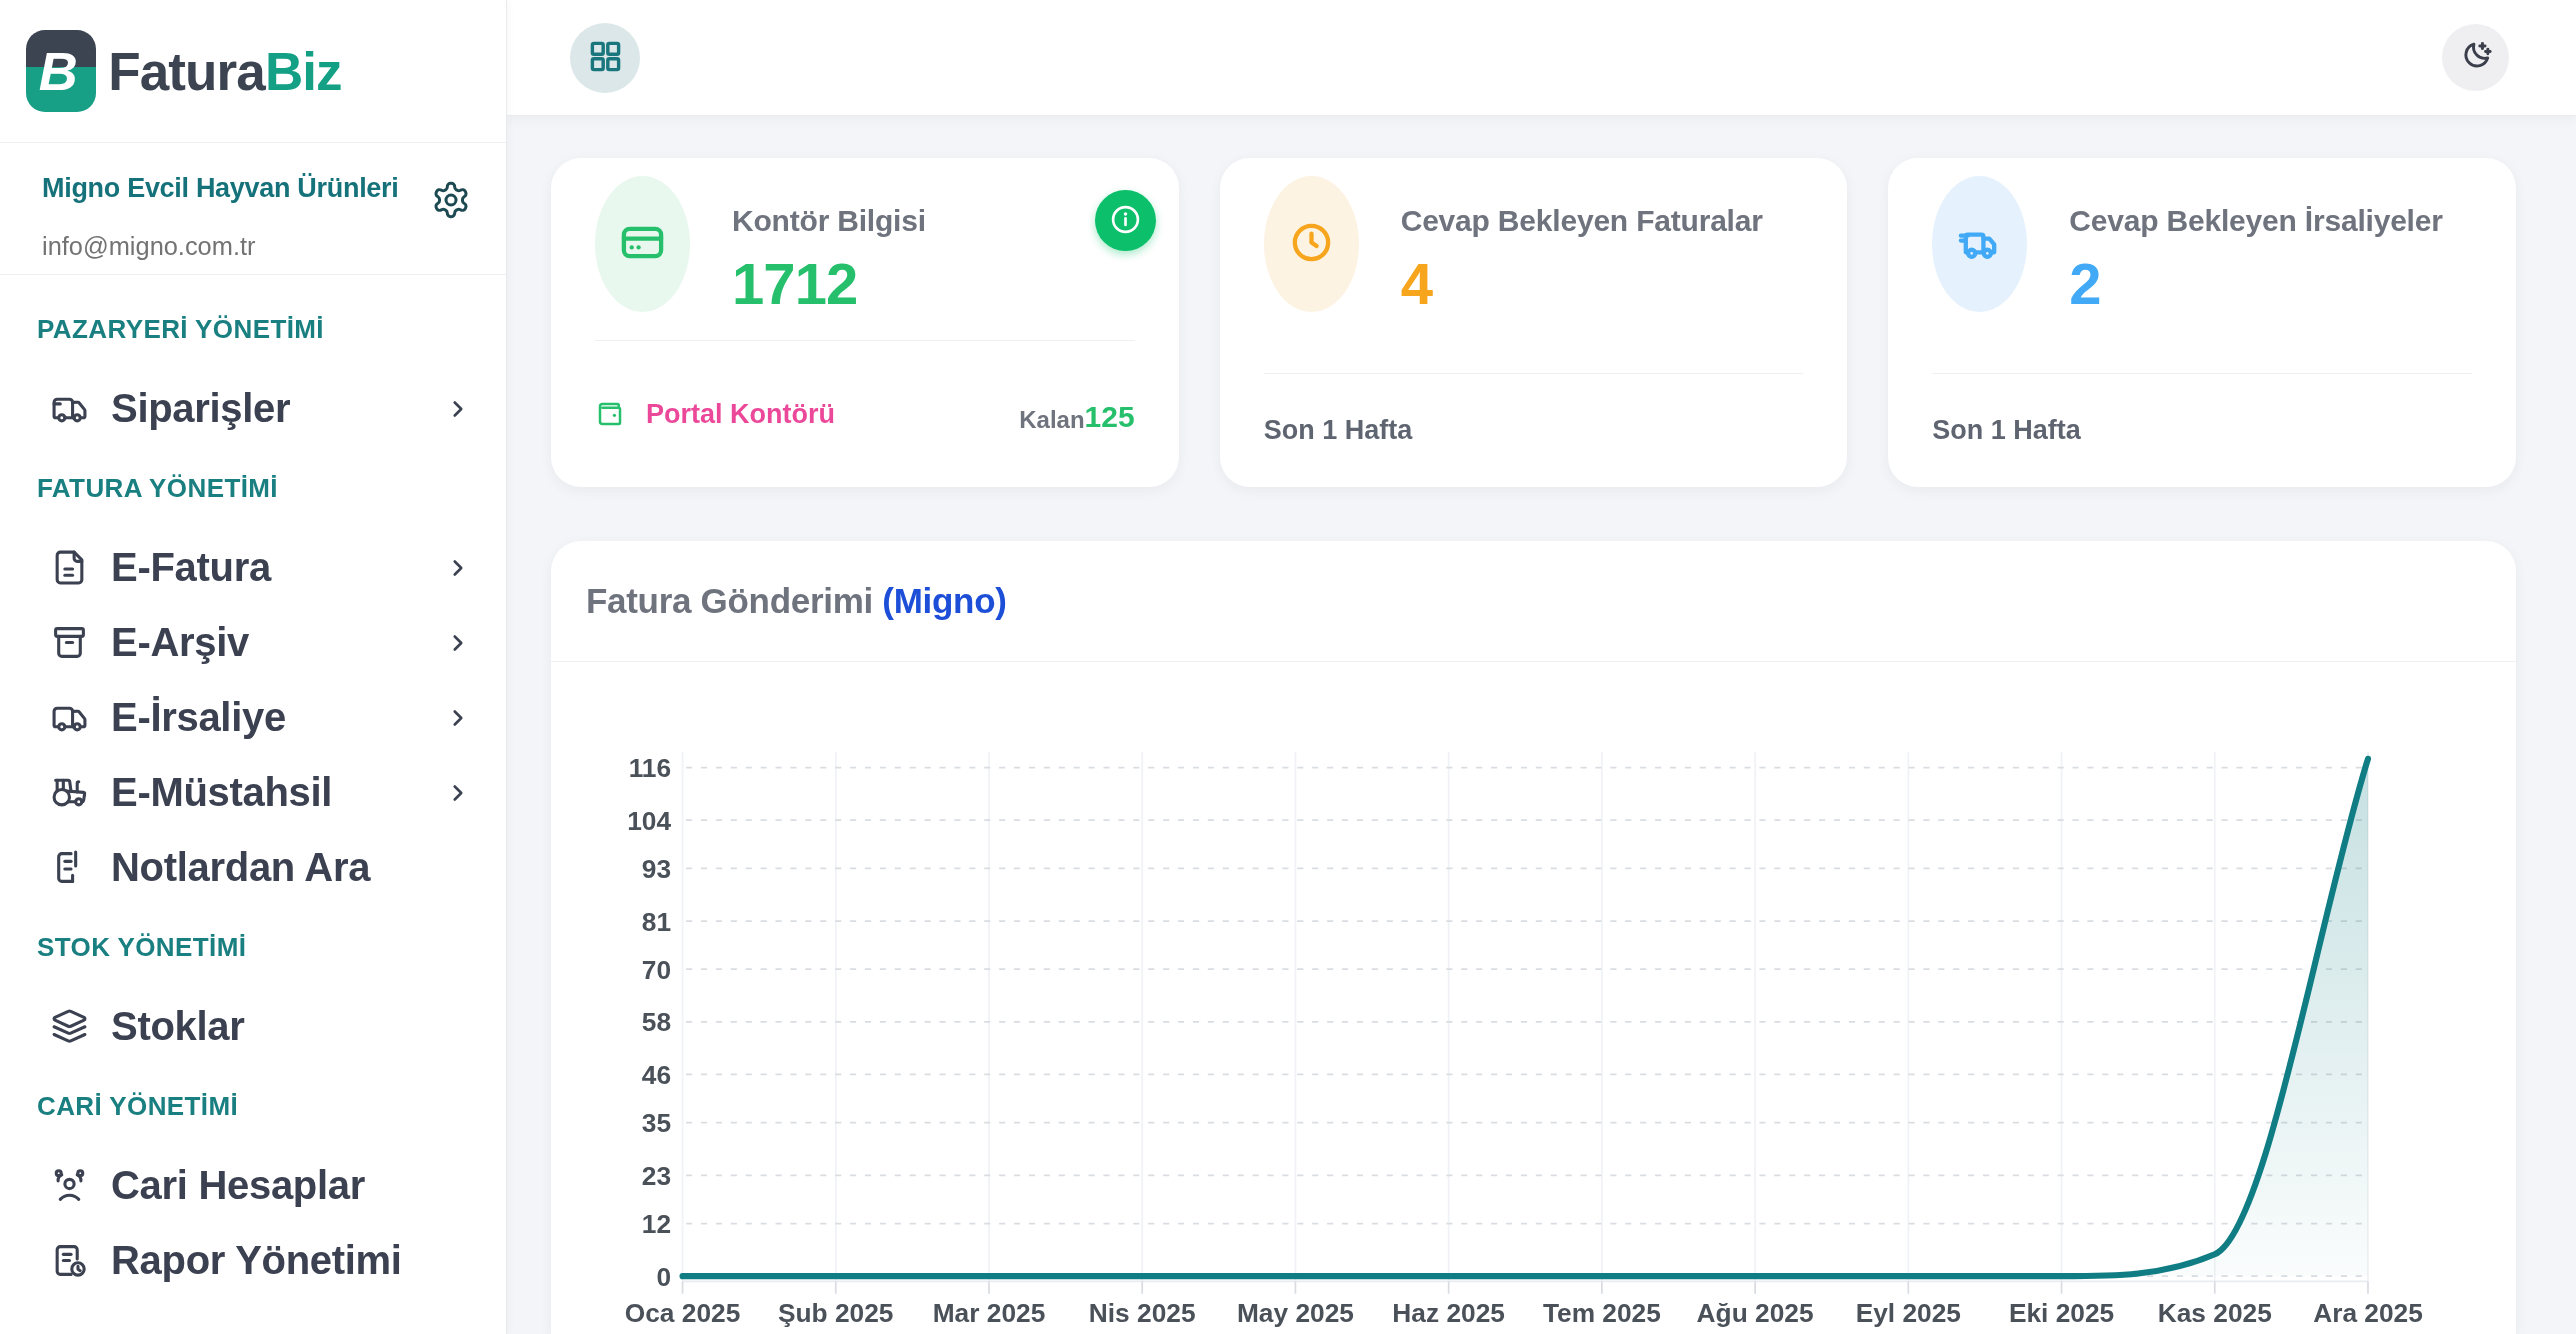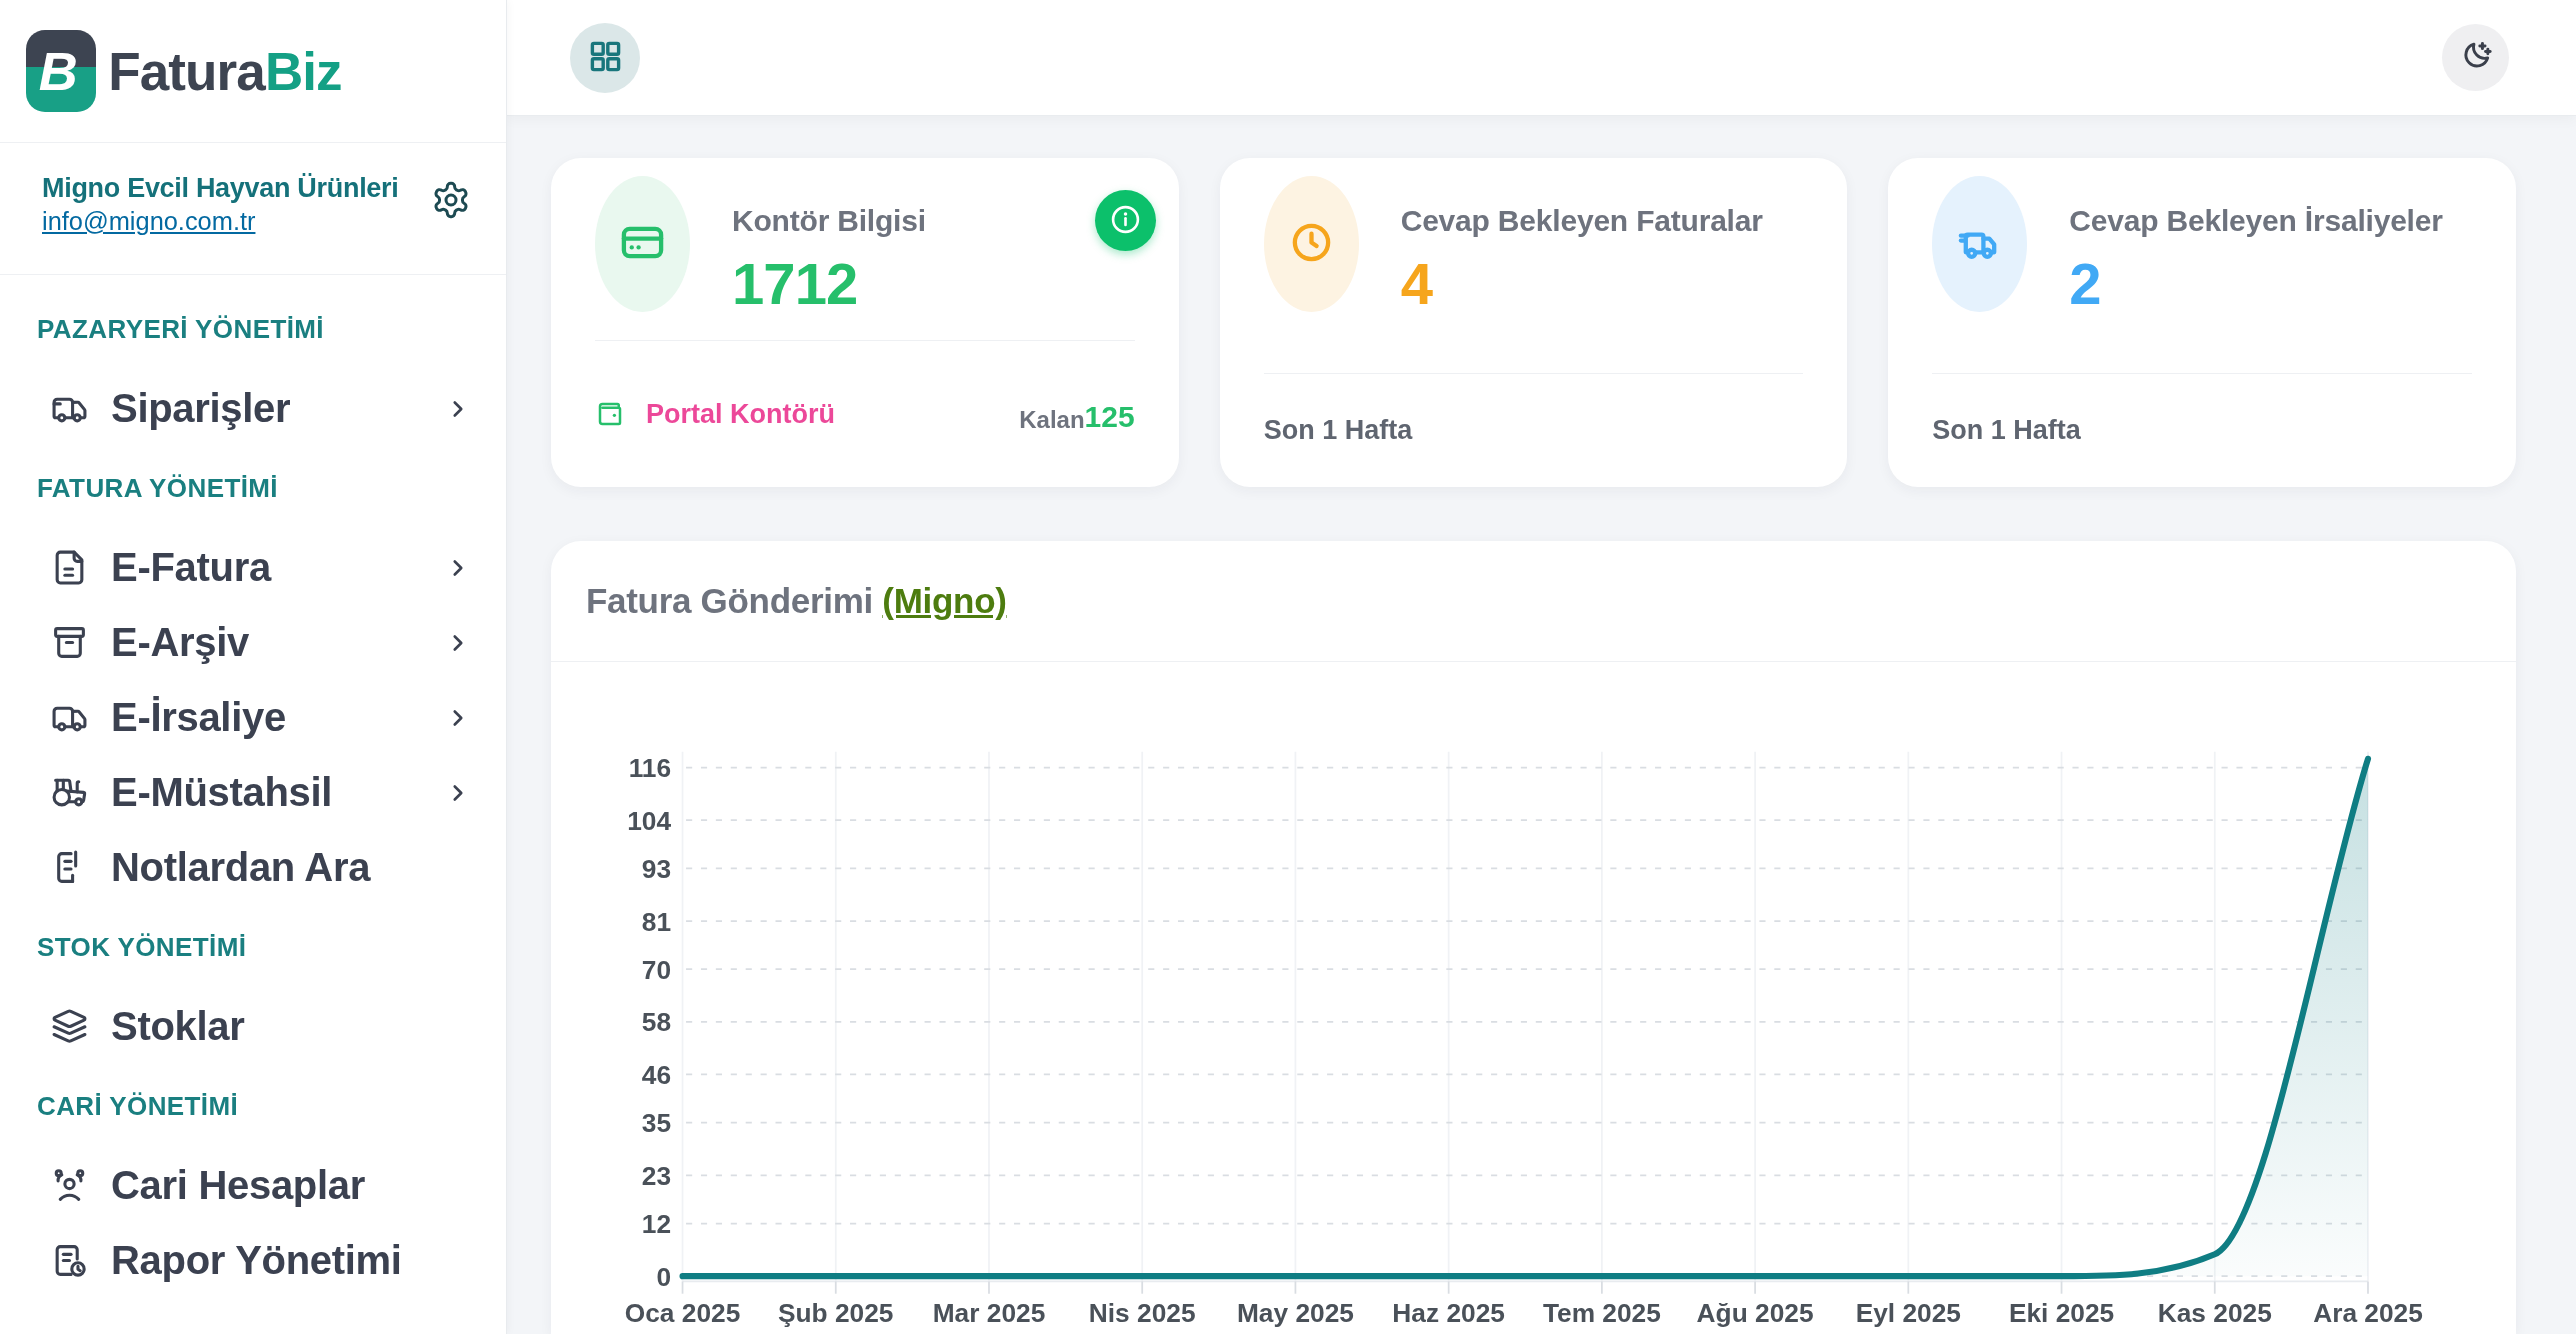--- a/index.html
+++ b/index.html
@@ -20,21 +20,21 @@
   .logo-mark .half-top { position:absolute; inset:0 0 55% 0; background:#3d4451; }
   .logo-mark .half-bot { position:absolute; inset:45% 0 0 0; background:#18a086; }
   .logo-mark .glyph {
     position:absolute; inset:0; display:flex; align-items:center; justify-content:center;
     color:#ffffff; font-size:54px; font-weight:800; font-style:italic; padding-right:5.3px;
   }
   .logo-word { font-size:53px; font-weight:800; margin-left:12.3px; letter-spacing:-0.9px; color:#3d4451; }
   .logo-word .accent { color:#14a085; }
   .account-block { height:132px; position:relative; padding:30px 0 0 42px; border-bottom:0.9px solid #eef0f3; }
   .account-name { font-size:27px; font-weight:800; color:#15717a; letter-spacing:-0.3px; }
-  .account-email { font-size:25.4px; color:#0369a1; margin-top:3px;text-decoration:underline; }
+  .account-email { font-size:25.4px; color:#737373; margin-top:28px; }
   .account-gear { position:absolute; right:35px; top:37px; width:40px; height:40px; color:#1d4a52; cursor:pointer; }
   .nav { padding-top:12.3px; }
   .nav-header {
     height:84px; display:flex; align-items:center; padding-left:37px;
     font-size:26px; font-weight:800; color:#1a7f80; letter-spacing:0.4px;
   }
   .nav-item { height:75px; display:flex; align-items:center; padding:0 35px 0 51px; cursor:pointer; }
   .nav-ic { width:37px; height:37px; color:#3b4150; flex:0 0 37px; }
   .nav-ic svg, .account-gear svg, .nav-chevron svg { width:100%; height:100%; display:block; }
   .nav-label { font-size:40px; font-weight:800; color:#3b4150; margin-left:23px; letter-spacing:-0.3px; }
@@ -80,21 +80,21 @@
   .footer-right { display:flex; flex-direction:row; align-items:flex-end; }
   .kalan-label { font-size:24px; color:#6e737e; font-weight:600; }
   .kalan-value { font-size:30px; font-weight:800; color:#26bf6b; margin-top:5.3px; }
   
   .chart-card {
     margin-top:54px; background:#ffffff; border-radius:30px 30px 0 0;
     box-shadow:0 3.5px 12.3px rgba(35,45,60,.05); height:793px; position:relative; overflow:hidden;
   }
   .chart-header { height:121px; display:flex; align-items:center; padding-left:35px; border-bottom:1.8px solid #eef0f3; }
   .chart-title { font-size:35px; font-weight:800; color:#6e737e; letter-spacing:-0.3px; }
-  .chart-title .sub { color:#4d7c0f;text-decoration:underline; }
+  .chart-title .sub { color:#1d4ed8; }
   .chart-area { position:absolute; left:0; top:123px; width:1938px; height:671px; }
   .chart-area svg { display:block; }
 </style>
 </head>
 <body>
 
 <aside class="sidebar">
   <div class="logo-block">
     <div class="logo-mark">
       <div class="half-top"></div>

